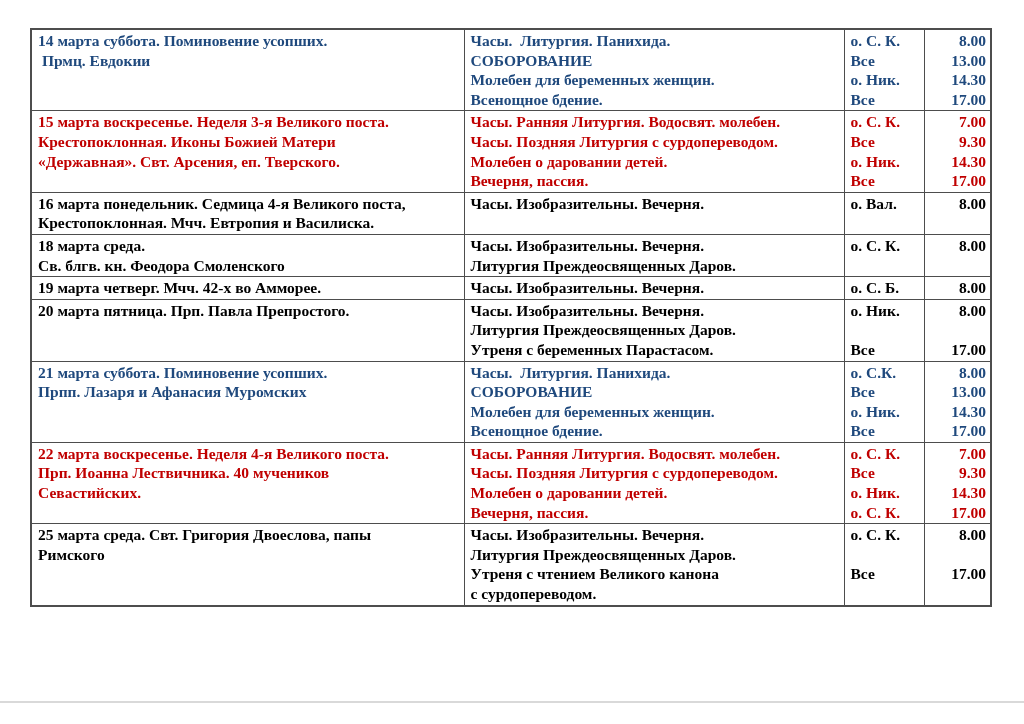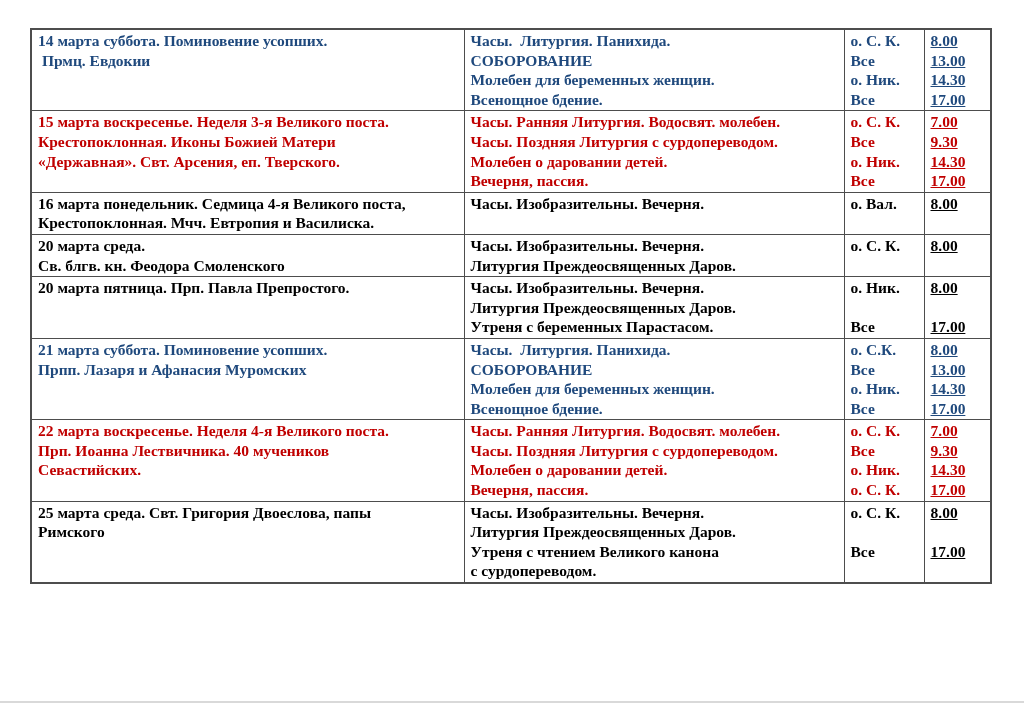--- a/index.html
+++ b/index.html
@@ -32,22 +32,22 @@
     border: 1px solid #4d4d4d;
     vertical-align: top;
     padding: 1px 4px 1px 6px;
     font-weight: bold;
     font-size: 15.5px;
     line-height: 19.6px;
     overflow: hidden;
   }
   td.col-priest { padding-left: 7px; }
   td.col-time {
+    text-align: right;
     padding-right: 5px;
-    text-decoration: underline;
   }
   .line {
     white-space: pre-wrap;
     min-height: 19.6px;
   }
   .row-blue  { color: var(--blue, #1F497D); }
   .row-red   { color: var(--red, #C00000); }
   .row-black { color: var(--black, #000000); }
   .bottom-divider {
     position: absolute;
@@ -132,34 +132,48 @@
             <div class="line">о. Вал.</div>
             <div class="line"></div>
           </td>
           <td class="col-time">
             <div class="line">8.00</div>
             <div class="line"></div>
           </td>
         </tr>
         <tr class="row-black">
           <td class="col-date">
-            <div class="line">20 марта среда.</div>
+            <div class="line">18 марта среда.</div>
             <div class="line">Св. блгв. кн. Феодора Смоленского</div>
           </td>
           <td class="col-services">
             <div class="line">Часы. Изобразительны. Вечерня.</div>
             <div class="line">Литургия Преждеосвященных Даров.</div>
           </td>
           <td class="col-priest">
             <div class="line">о. С. К.</div>
             <div class="line"></div>
           </td>
           <td class="col-time">
             <div class="line">8.00</div>
             <div class="line"></div>
+          </td>
+        </tr>
+        <tr class="row-black">
+          <td class="col-date">
+            <div class="line">19 марта четверг. Мчч. 42-х во Амморее.</div>
+          </td>
+          <td class="col-services">
+            <div class="line">Часы. Изобразительны. Вечерня.</div>
+          </td>
+          <td class="col-priest">
+            <div class="line">о. С. Б.</div>
+          </td>
+          <td class="col-time">
+            <div class="line">8.00</div>
           </td>
         </tr>
         <tr class="row-black">
           <td class="col-date">
             <div class="line">20 марта пятница. Прп. Павла Препростого.</div>
           </td>
           <td class="col-services">
             <div class="line">Часы. Изобразительны. Вечерня.</div>
             <div class="line">Литургия Преждеосвященных Даров.</div>
             <div class="line">Утреня с беременных Парастасом.</div>

